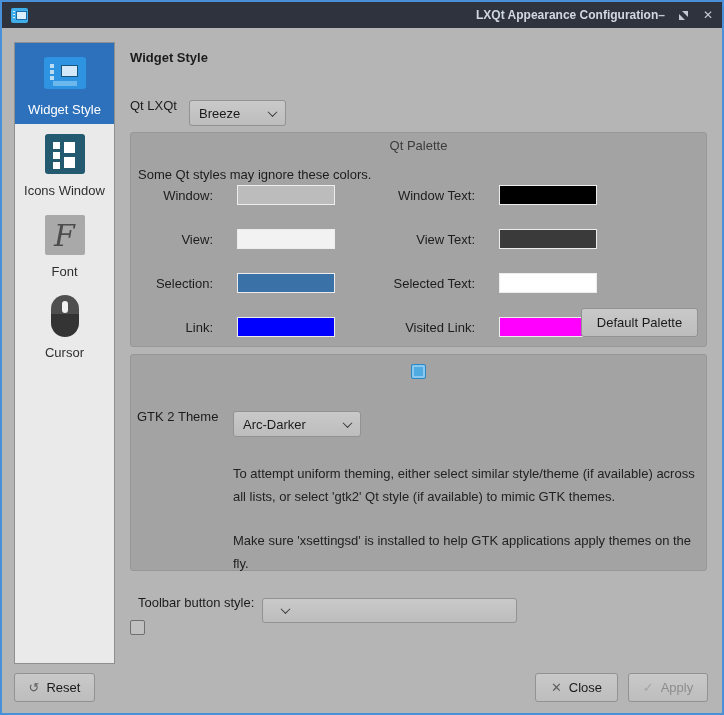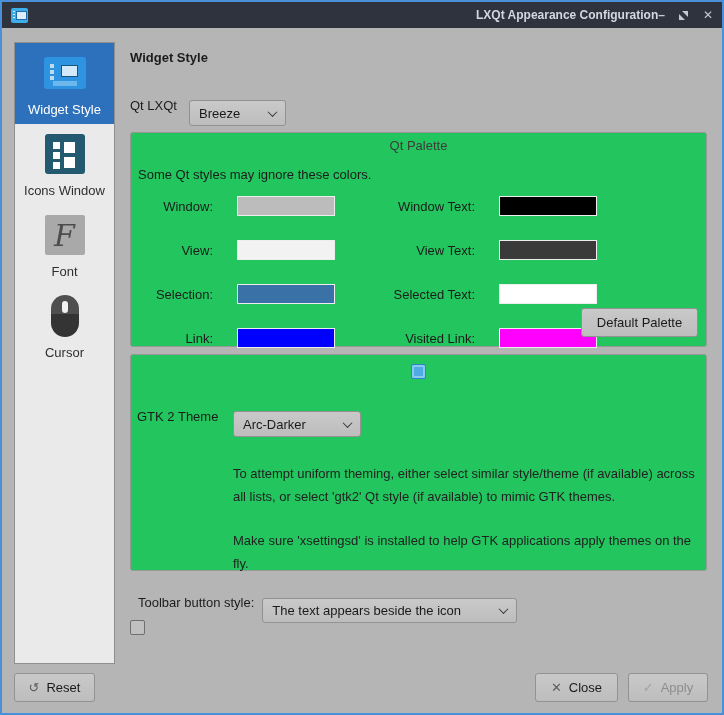--- a/index.html
+++ b/index.html
@@ -50,26 +50,26 @@
     background:linear-gradient(#c9c9c9, #bdbdbd); border:1px solid #929292; border-radius:3px;
     color:#1a1a1a; font-size:13px; display:flex; align-items:center;margin-top:16px;
   }
   .combo { height:26px; padding:0 9px; justify-content:space-between; }
   .chev { width:7px; height:7px; border-right:1.5px solid #3a3a3a; border-bottom:1.5px solid #3a3a3a; transform:rotate(45deg) translate(-1px,-1px); flex:0 0 auto; margin-left:10px; }
   .btn { height:29px; justify-content:center; gap:7px; }
   .btn .bic { color:#5f5f5f; font-size:13px; }
   .btn.disabled { color:#8d8d8d; }
   .btn.disabled .bic { color:#a2a2a2; }
   
-  .groupbox { position:absolute; border:1px solid #979797; border-radius:3px; background:#22c55e; }
+  .groupbox { position:absolute; border:1px solid #979797; border-radius:3px; background:#a3a3a3; }
   .gb-title { position:absolute; top:5px; left:0; right:0; text-align:center; color:#3c3c3c; }
   .gb-palette { left:0; top:92px; width:577px; height:215px; }
   .gb-gtk { left:0; top:314px; width:577px; height:217px; }
   .pal-note { position:absolute; left:7px; top:34px; }
-  .pal-grid { position:absolute; left:6px; top:63px; display:grid;
+  .pal-grid { position:absolute; left:6px; top:52px; display:grid;
     grid-template-columns:76px 98px 116px 98px; column-gap:5px; row-gap:4px; align-items:center;gap:24px; }
   .pal-label { text-align:right; }
   .swatch { width:98px; height:20px; border:1px solid #ededed; }
   .btn-defpal { position:absolute; right:8px; bottom:9px; width:117px; padding:0 6px; }
   
   .gtk-check-row { position:absolute; left:0; right:0; top:9px; display:flex; justify-content:center; align-items:center; gap:7px; }
   .checkbox { width:15px; height:15px; border-radius:2px; }
   .checkbox.checked { border:1px solid #2a87c5; background:#51abe3; box-shadow:inset 0 0 0 2px #8ac8ef; }
   .checkbox.unchecked { border:1px solid #6f6f6f; background:#c0c0c0; }
   .gtk-row { position:absolute; left:6px; display:flex; align-items:center; }
@@ -195,21 +195,20 @@
           <span class="chev"></span>
         </div>
       </div>
       <div class="hint" style="top:107px">To attempt uniform theming, either select similar style/theme (if available) across all lists, or select 'gtk2' Qt style (if available) to mimic GTK themes.</div>
       <div class="hint" style="top:174px">Make sure 'xsettingsd' is installed to help GTK applications apply themes on the fly.</div>
     </div>
 
     <div class="row-toolbar">
       <span>Toolbar button style:</span>
       <div class="combo" style="width:255px;height:25px">
-        <span>The text appears beside the icon</span>
         <span class="chev"></span>
       </div>
     </div>
 
     <div class="row-singleclick">
       <span class="checkbox unchecked"></span>
     </div>
   </div>
 
   <div class="footer">

